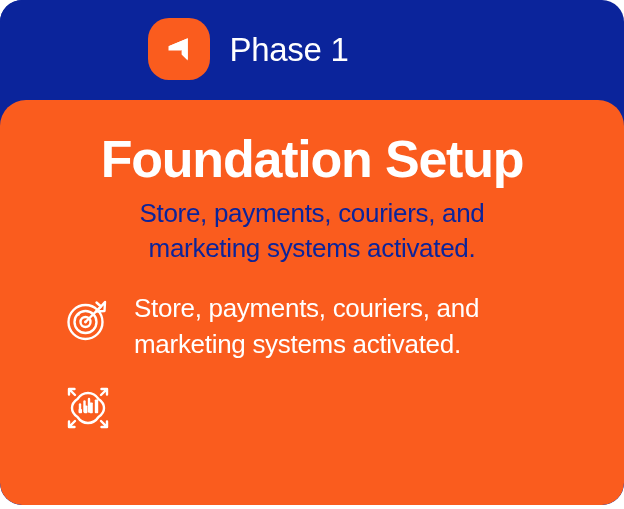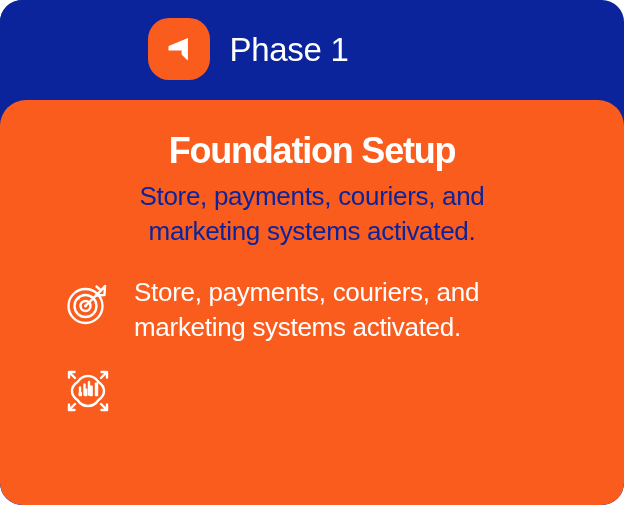--- a/index.html
+++ b/index.html
@@ -74,21 +74,21 @@
     background: #FA5C1E;
     border-radius: 26px 26px 22px 22px;
     box-sizing: border-box;
     padding: 32px 34px 0 34px;
   }
 
   .title {
     margin: 0;
     text-align: center;
     color: #ffffff;
-    font-size: 36px;
+    font-size: 52px;
     font-weight: 700;
     letter-spacing: -1.2px;
     line-height: 1.04;
   }
 
   .subtitle {
     margin: 10px auto 0 auto;
     max-width: 430px;
     text-align: center;
     color: #0B249B;

